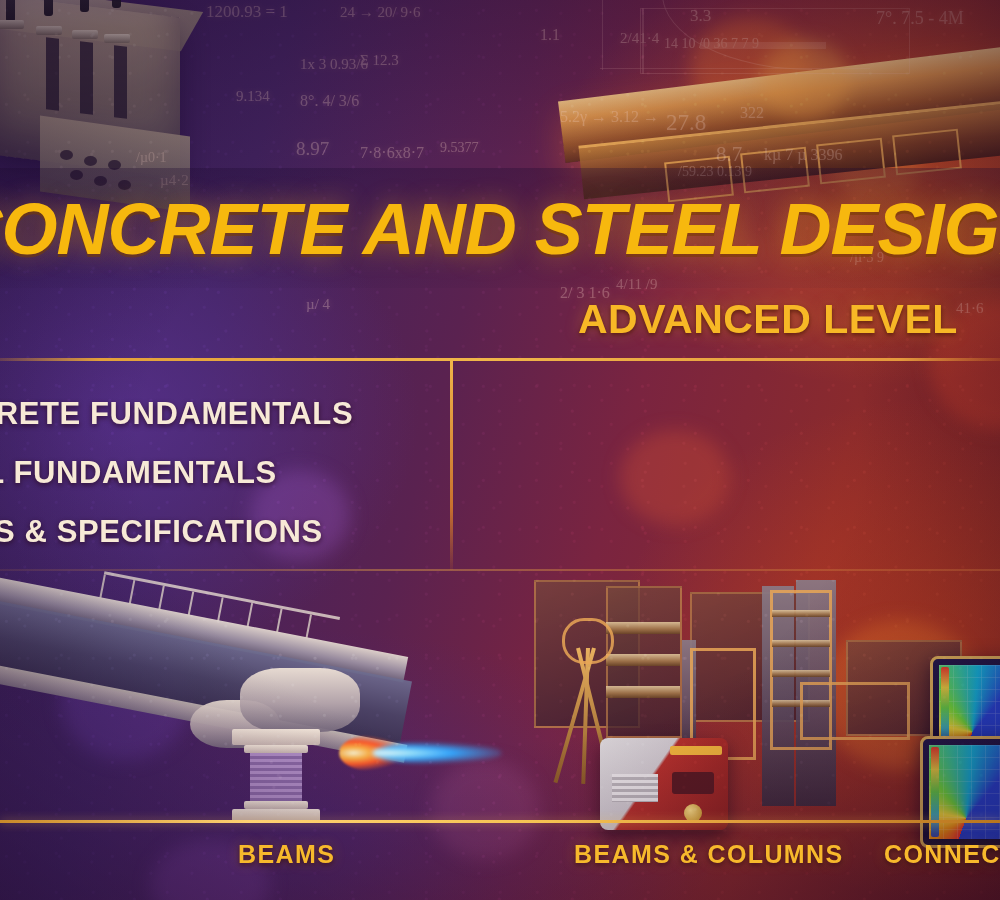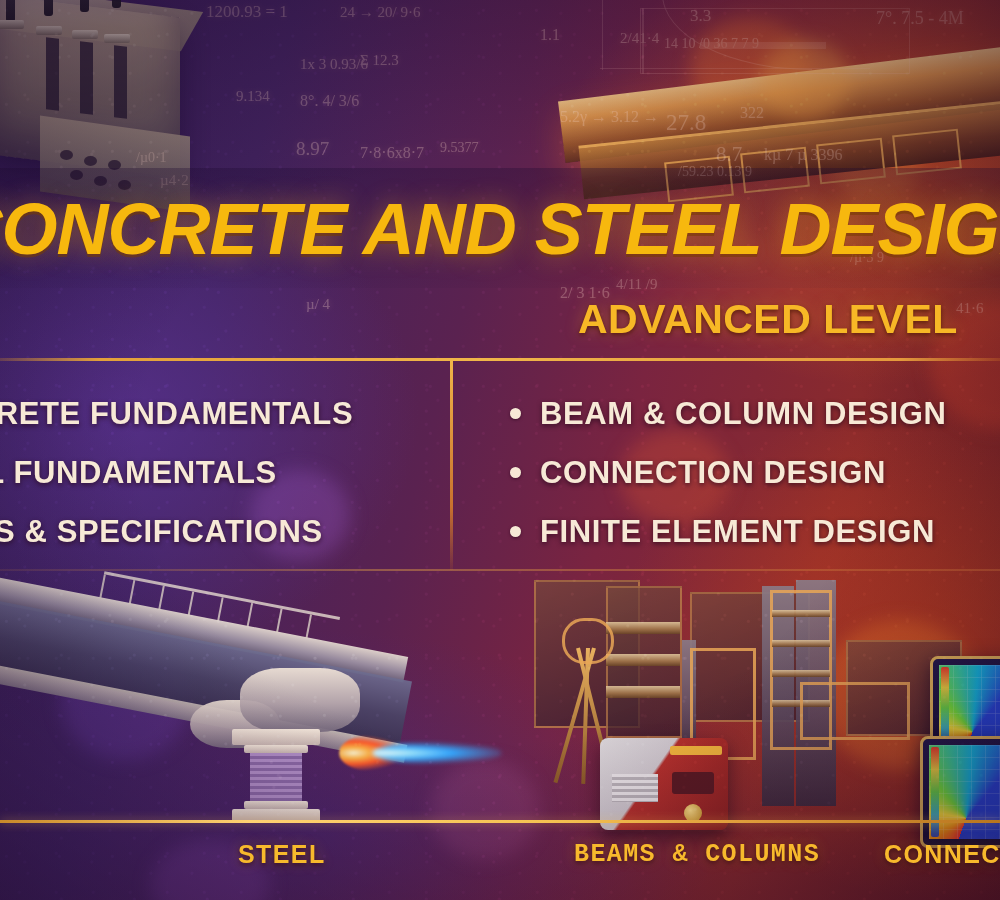--- a/index.html
+++ b/index.html
@@ -214,21 +214,21 @@
   #list-basic li{ margin-bottom:28px; }
   #list-advanced{ left:540px; top:398px; }
   #list-advanced li{ margin-bottom:28px; }
 
   .caption{
     position:absolute; top:840px; font-size:25px; font-weight:bold; letter-spacing:1.4px;
     color:#F7B92C; white-space:nowrap;
     text-shadow:0 2px 5px rgba(50,10,20,.8), 0 0 14px rgba(255,170,40,.30);
   }
   #cap-steel{ left:238px; }
-  #cap-beams{ left:574px;font-family:Liberation Mono, monospace; }
+  #cap-beams{ left:574px; }
   #cap-conn{ left:884px; }
 </style>
 </head>
 <body>
 
 <div id="stage">
 
   <div class="bgimg">
 
     <div class="bokeh" style="left:690px;top:18px;width:120px;height:100px;background:rgba(255,120,40,.35);"></div>
@@ -404,36 +404,22 @@
       <li>
         
         <span>STEEL FUNDAMENTALS</span>
       </li>
       <li>
         
         <span>CODES &amp; SPECIFICATIONS</span>
       </li>
     </ul>
 
-    <ul class="bullets" id="list-advanced">
-      <li>
-        <span class="dot"></span>
-        <span>BEAM &amp; COLUMN DESIGN</span>
-      </li>
-      <li>
-        <span class="dot"></span>
-        <span>CONNECTION DESIGN</span>
-      </li>
-      <li>
-        <span class="dot"></span>
-        <span>FINITE ELEMENT DESIGN</span>
-      </li>
-    </ul>
 
     <div class="hr-mid"></div>
     <div class="hr-bottom"></div>
 
-    <div class="caption" id="cap-steel">STEEL</div>
+    <div class="caption" id="cap-steel">BEAMS</div>
     <div class="caption" id="cap-beams">BEAMS &amp; COLUMNS</div>
     <div class="caption" id="cap-conn">CONNECT</div>
 
   </div>
 </div>
 
 </body></html>

